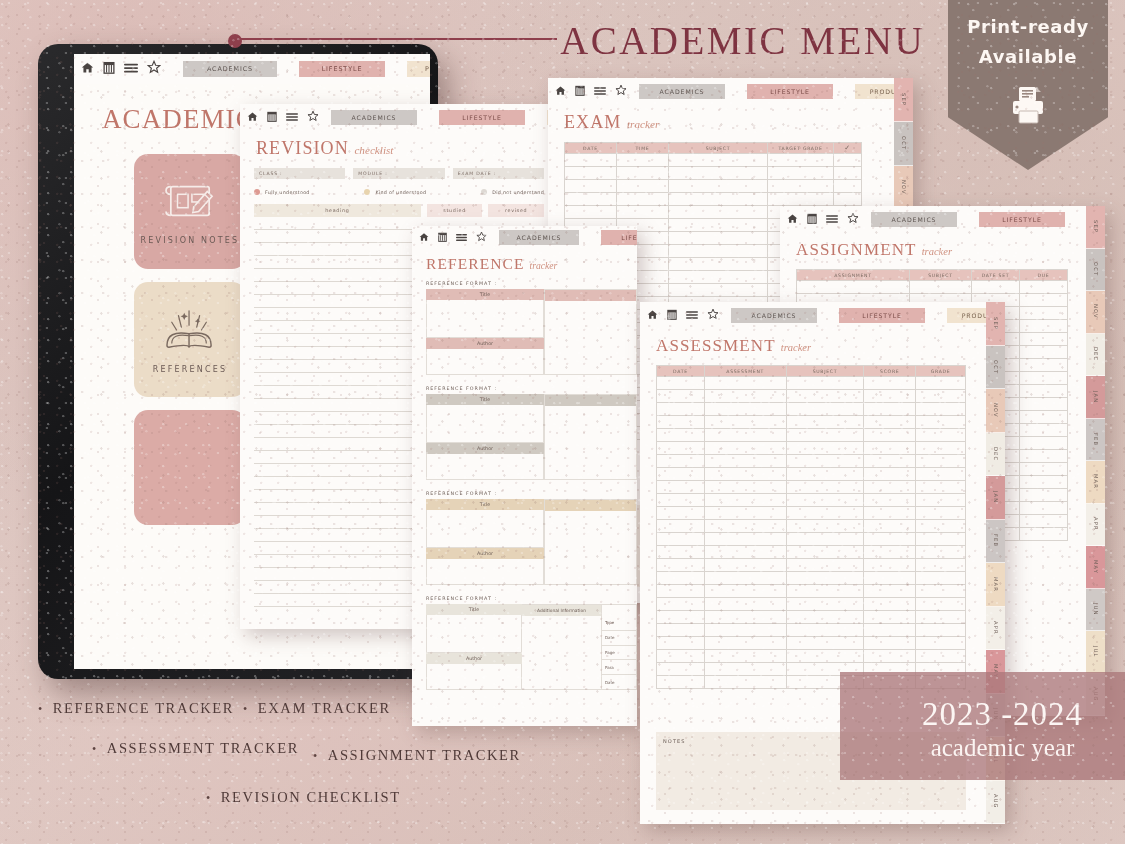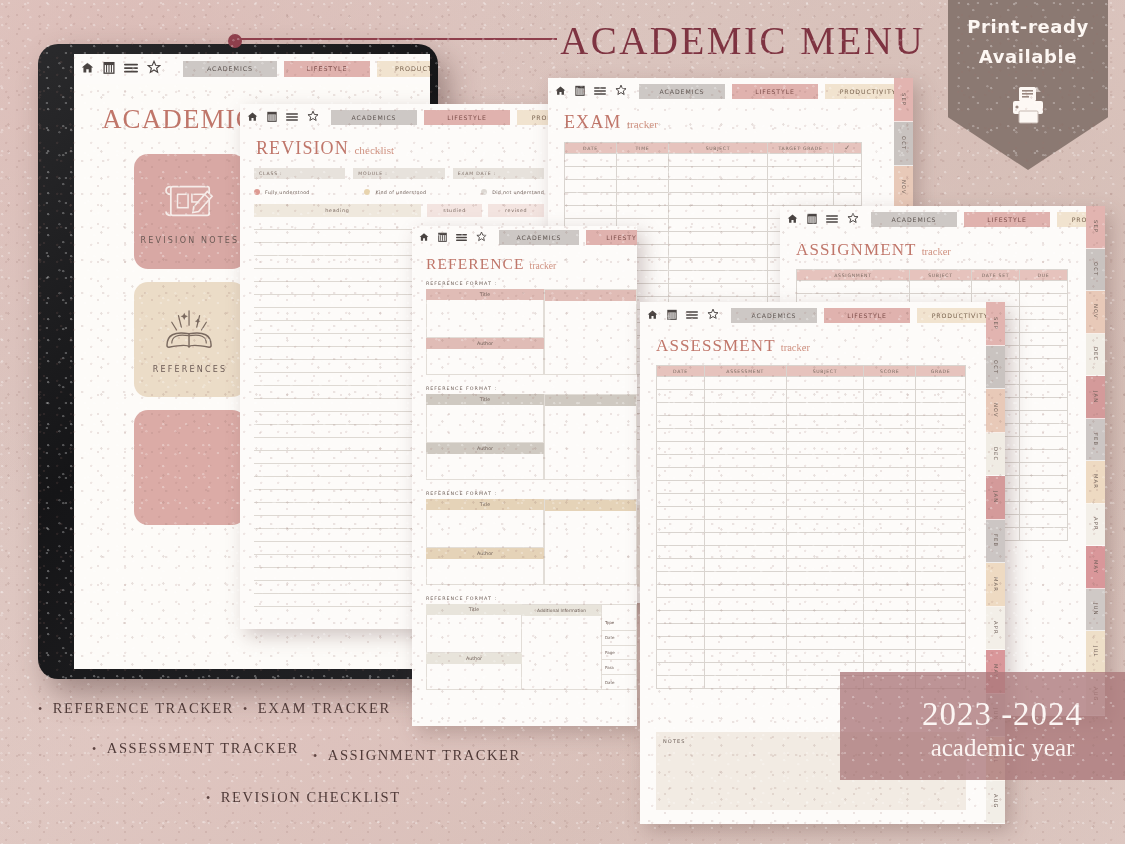--- a/index.html
+++ b/index.html
@@ -76,35 +76,35 @@
   
   .page {
     position: absolute; background: #fdfbf9; overflow: hidden;
     box-shadow: 6px 7px 18px rgba(92,62,58,.28);
   }
   .nav {
     position: relative; height: 26px; display: flex; align-items: center;
     background: #fdfbf9; padding-left: 7px;
   }
   .nav-icons { display: flex; gap: 9px; align-items: center; }
-  .nav-tabs { display: flex; gap: 7px; margin-left: 12px; }
+  .nav-tabs { display: flex; gap: 22px; margin-left: 12px; }
   .tab {
     font-size: 6.2px; letter-spacing: .9px; padding: 4px 0; width: 86px; text-align: center;
     color: #6a5a55; font-family: "DejaVu Sans", sans-serif;
   }
   .tab.gray { background: #cdc8c5; color: #5d5450; }
   .tab.rose { background: #e0b2ae; color: #7a4a47; }
   .tab.cream { background: #f1e3cf; color: #7a6450; }
 
   .ptitle {
     font-family: "Liberation Serif", serif; color: #c0766a; letter-spacing: 1.1px;
     white-space: nowrap;
   }
   .ptitle .script {
-    font-family: "Liberation Serif", serif; color: #cf9180;
+    font-family: "Liberation Serif", serif; font-style: italic; color: #cf9180;
     letter-spacing: 0; font-size: .62em;
   }
 
   table.grid { border-collapse: collapse; width: 100%; }
   table.grid td, table.grid th {
     border: 1px solid #d9d4cf; height: 13px; padding: 0;
   }
   table.grid th {
     font-size: 4.6px; letter-spacing: .7px; color: #7b6b62; font-weight: 400;
     background: #e6c3bd; height: 11px; font-family: "DejaVu Sans", sans-serif;

